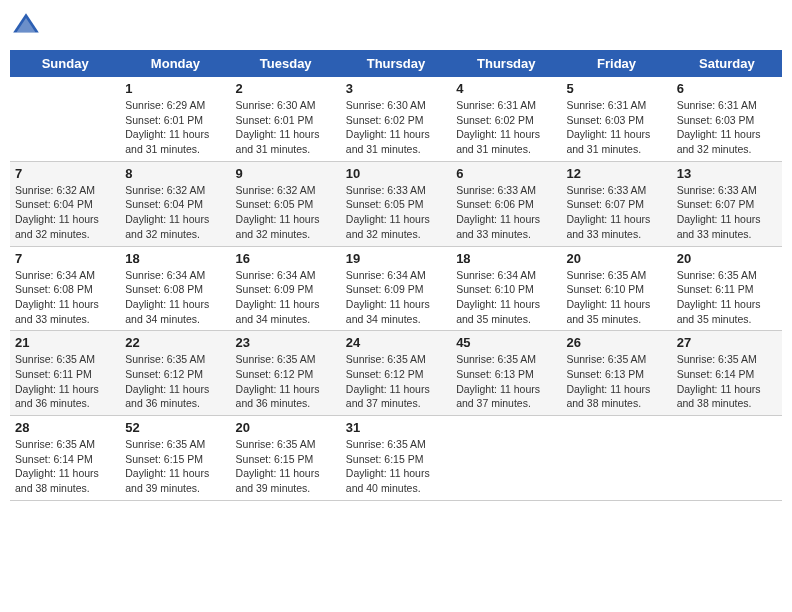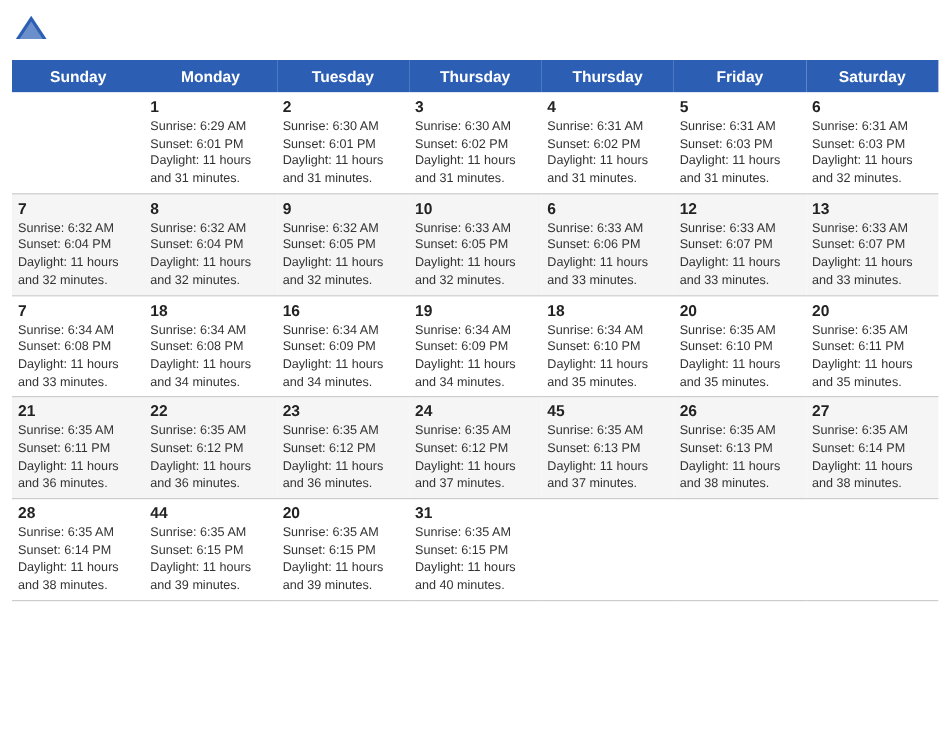--- a/index.html
+++ b/index.html
@@ -317,21 +317,21 @@
       </tr>
       <tr>
         <td>
           <span class="day-num">28</span>
           <div class="day-info" style="white-space: pre-line;">Sunrise: 6:35 AM
 Sunset: 6:14 PM
 Daylight: 11 hours
 and 38 minutes.</div>
         </td>
         <td>
-          <span class="day-num">44</span>
+          <span class="day-num">52</span>
           <div class="day-info" style="white-space: pre-line;">Sunrise: 6:35 AM
 Sunset: 6:15 PM
 Daylight: 11 hours
 and 39 minutes.</div>
         </td>
         <td>
           <span class="day-num">20</span>
           <div class="day-info" style="white-space: pre-line;">Sunrise: 6:35 AM
 Sunset: 6:15 PM
 Daylight: 11 hours

